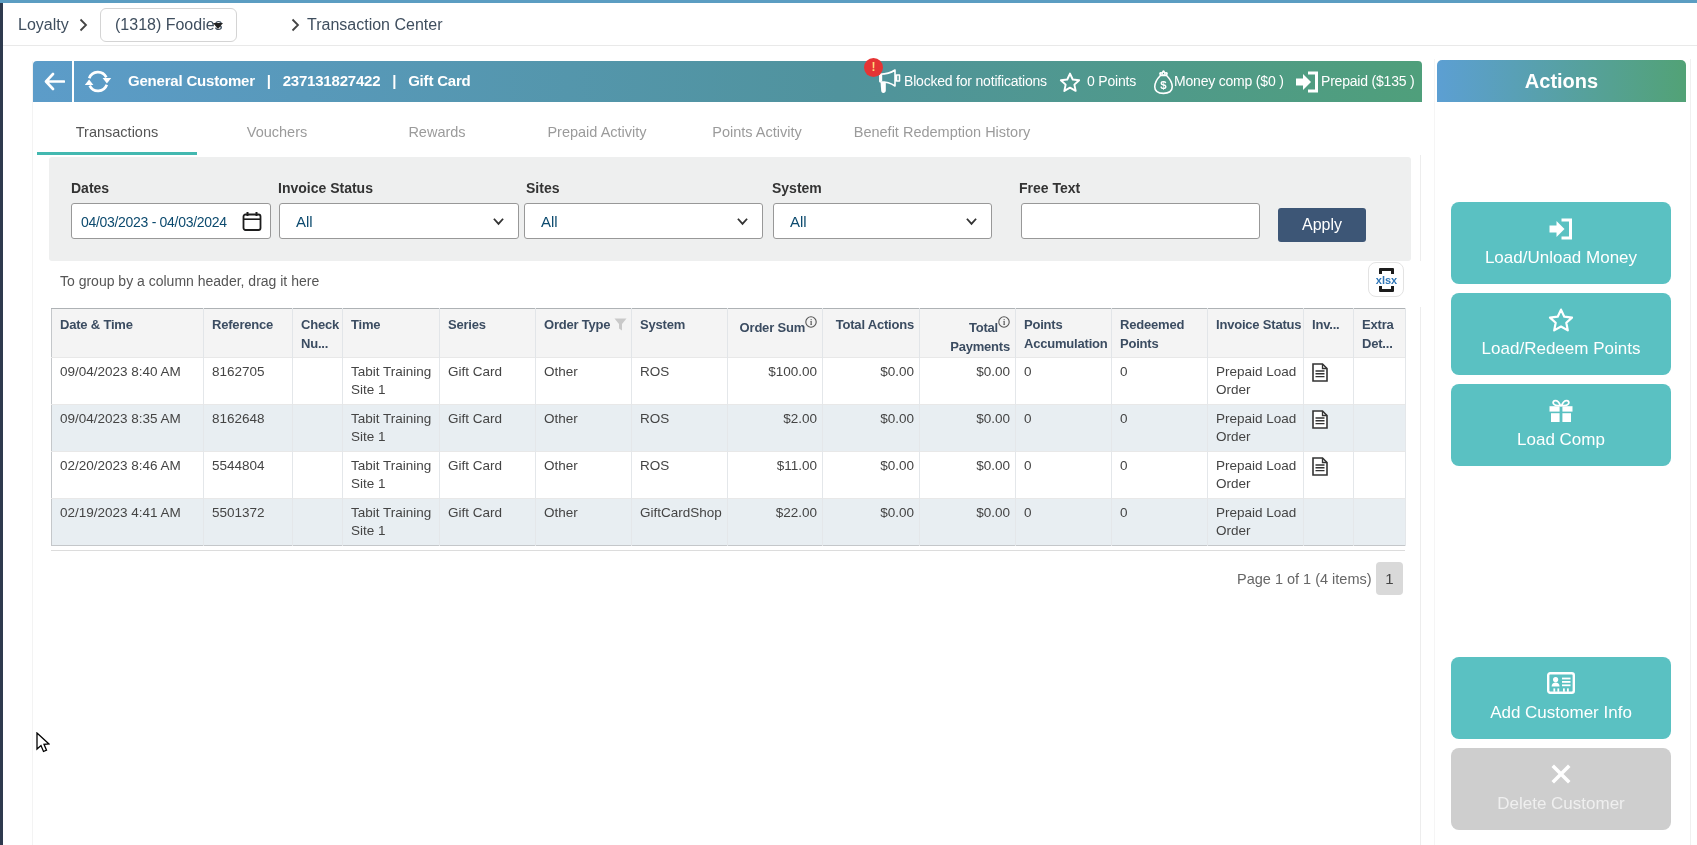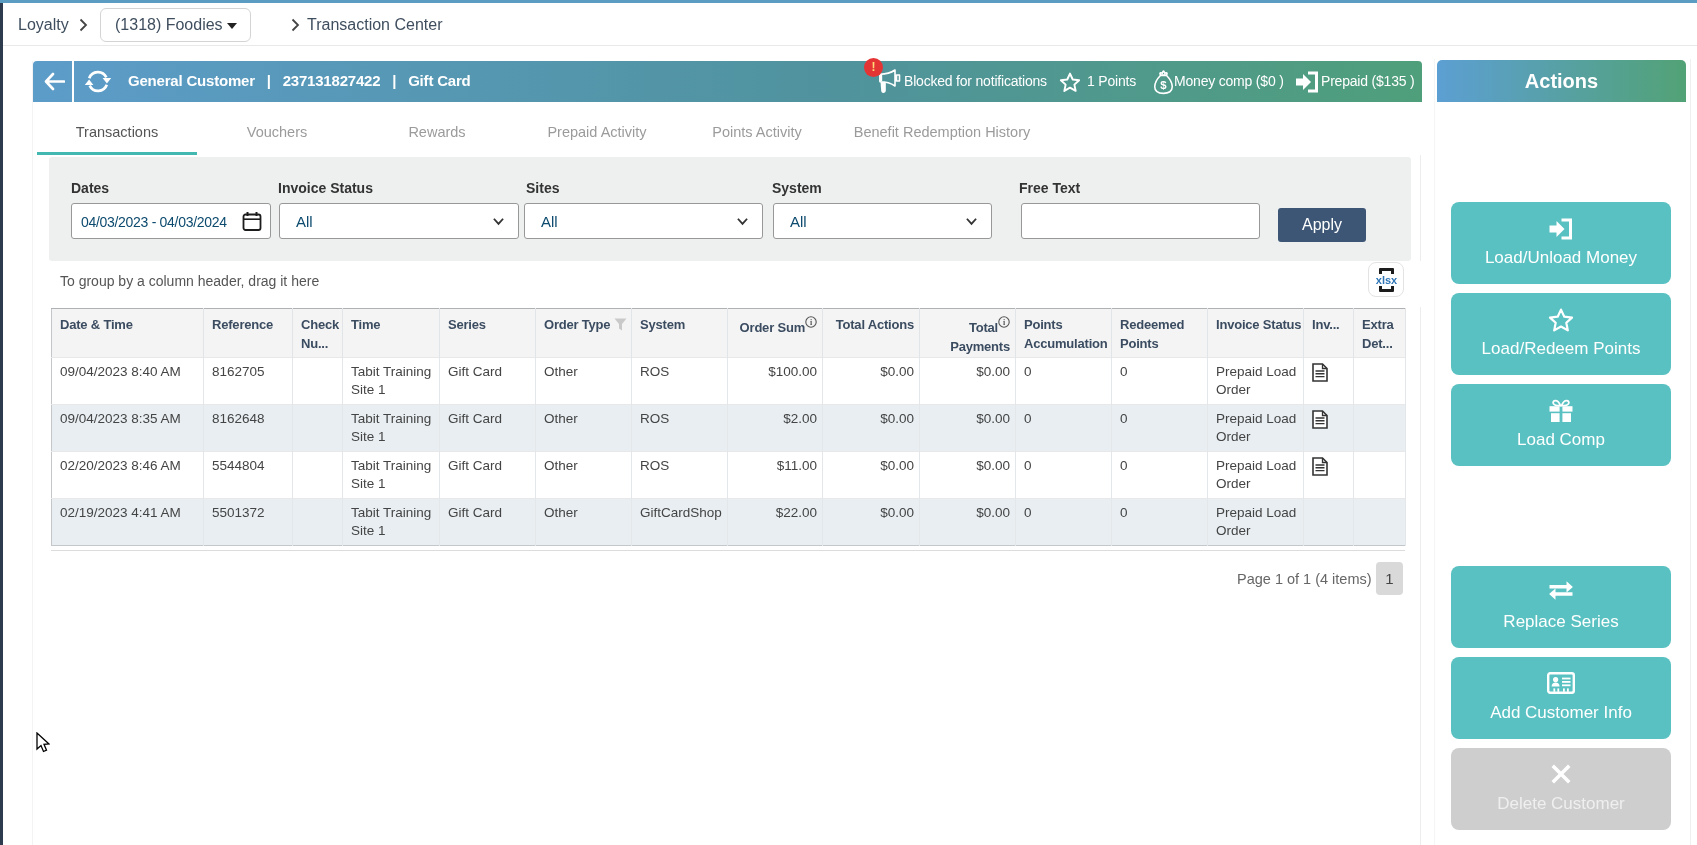--- a/index.html
+++ b/index.html
@@ -3,21 +3,21 @@
 <meta charset="utf-8">
 <style>
 * { margin:0; padding:0; box-sizing:border-box; }
 html,body { width:1697px; height:845px; overflow:hidden; background:#fff; }
 body { font-family:"Liberation Sans", sans-serif; position:relative; }
 .abs { position:absolute; }
 #topstrip { left:0; top:0; width:1697px; height:3px; background:#5b9dc2; }
 #sliver { left:0; top:3px; width:3px; height:842px; background:#2e3a4e; }
 #crumb { left:3px; top:3px; width:1694px; height:43px; background:#fff; border-bottom:1px solid #e9e9e9; }
 #crumb .t { position:absolute; top:13px; font-size:16px; color:#3f4e5e; }
-#bcsel { position:absolute; left:97px; top:5px; width:151px; height:34px; border:1px solid #d4d4d4; border-radius:6px; background:#fff; }
+#bcsel { position:absolute; left:97px; top:5px; width:137px; height:34px; border:1px solid #d4d4d4; border-radius:6px; background:#fff; }
 #bcsel span { position:absolute; left:14px; top:7px; font-size:16px; color:#3f4e5e; }
 #bcsel .car { position:absolute; right:13px; top:14px; width:0; height:0; border-left:5px solid transparent; border-right:5px solid transparent; border-top:6px solid #222; }
 #card { left:32px; top:61px; width:1389px; height:784px; background:#fff; border-right:1px solid #ededed; border-left:1px solid #f3f3f3; }
 #bar { position:absolute; left:0px; top:0px; width:1389px; height:41px; border-radius:4px 4px 0 0; background:linear-gradient(90deg,#5c9cc9 0%, #50939d 58%, #4f9f7b 100%); color:#fff; }
 #backblk { position:absolute; left:0; top:0; width:41px; height:41px; border-right:2px solid #fff; }
 #bar .ttl { position:absolute; top:11px; font-size:15px; font-weight:700; color:#fff; letter-spacing:-0.2px; }
 #bar .chip { position:absolute; top:12px; font-size:14px; color:#fff; white-space:nowrap; letter-spacing:-0.2px; }
 #bar svg { position:absolute; }
 #badge { position:absolute; left:831px; top:-3px; width:19px; height:19px; border-radius:50%; background:#e53434; color:#ffda77; font-size:12px; font-weight:700; text-align:center; line-height:19px; }
 #tabs { position:absolute; left:0; top:41px; width:1389px; height:53px; background:#fff; }
@@ -96,21 +96,21 @@
           <path d="M20 1 L20 17 C15 13.5 10 12.8 5 12.8 L5 5.2 C10 5.2 15 4.5 20 1 Z M21.5 6 L24.5 6 L24.5 12 L21.5 12 Z" stroke="#fff" stroke-width="1.6" stroke-linejoin="round" fill="none"></path>
           <path d="M5.5 13 L10.8 13 L10.8 21.5 C10.8 23 9.8 24 8.3 24 C6.8 24 6.3 23 6.2 21.8 Z"></path>
           <path d="M4.2 5.5 L7.2 5.5 L7.2 12.5 L4.2 12.5 Z"></path>
         </g>
       </svg>
     <div id="badge">!</div>
     <div class="chip" style="left:871px;">Blocked for notifications</div>
     <svg style="left:1026px;top:11px;" width="22" height="21" viewBox="0 0 27 26">
         <path d="M13.5 2 L16.9 9.3 L24.8 10.2 L18.9 15.6 L20.5 23.4 L13.5 19.4 L6.5 23.4 L8.1 15.6 L2.2 10.2 L10.1 9.3 Z" fill="none" stroke="#fff" stroke-width="2.4" stroke-linejoin="round"></path>
       </svg>
-    <div class="chip" style="left:1054px;">1 Points</div>
+    <div class="chip" style="left:1054px;">0 Points</div>
     <svg style="left:1120px;top:7px;" width="21" height="28" viewBox="0 0 24 30">
         <g stroke="#fff" fill="none" stroke-width="1.8">
           <path d="M8.5 7.5 C5 11 2 15 2 20.5 C2 25.5 6 28 12 28 C18 28 22 25.5 22 20.5 C22 15 19 11 15.5 7.5 Z"></path>
           <path d="M8.5 7 L8 5.5 C7.8 4.8 8.2 4.3 8.9 4.5 L10.5 5 L11.5 2.8 C11.8 2.2 12.2 2.2 12.5 2.8 L13.5 5 L15.1 4.5 C15.8 4.3 16.2 4.8 16 5.5 L15.5 7 Z"></path>
         </g>
         <text x="12" y="22.5" text-anchor="middle" font-size="13" font-weight="bold" fill="#fff" font-family="Liberation Sans">$</text>
       </svg>
     <div class="chip" style="left:1141px;">Money comp ($0 )</div>
     <svg style="left:1262px;top:9px;" width="25" height="24" viewBox="0 0 25 24">
         <g fill="#fff">
@@ -331,29 +331,20 @@
           <path d="M3 14.2 L11.6 14.2 L11.6 23 L3 23 Z"></path>
           <path d="M14.4 14.2 L23 14.2 L23 23 L14.4 23 Z"></path>
         </g>
         <g fill="none" stroke="#fff" stroke-width="1.8">
           <path d="M12.2 6.6 C9 6.6 6.2 6.2 5.4 4.6 C4.7 3.2 5.6 1.6 7.3 1.6 C9.4 1.6 11.3 3.4 12.4 6.6 Z"></path>
           <path d="M13.8 6.6 C17 6.6 19.8 6.2 20.6 4.6 C21.3 3.2 20.4 1.6 18.7 1.6 C16.6 1.6 14.7 3.4 13.6 6.6 Z"></path>
         </g>
       </svg>
     <div class="tx">Load Comp</div>
   </div>
-  <div class="abtn" style="top:507px;">
-    <svg width="27" height="20" viewBox="0 0 27 20">
-        <g fill="#fff">
-          <path d="M2 5.5 L19 5.5 L19 1.6 L25.4 7.3 L19 13 L19 9 L2 9 Z" transform="translate(0,-1.4)"></path>
-          <path d="M25 12.5 L8 12.5 L8 8.6 L1.6 14.3 L8 20 L8 16 L25 16 Z" transform="translate(0,-1.2)"></path>
-        </g>
-      </svg>
-    <div class="tx">Replace Series</div>
-  </div>
   <div class="abtn" style="top:598px;">
     <svg width="28" height="22" viewBox="0 0 28 22">
         <g fill="#fff">
           <rect x="1.2" y="1.2" width="25.6" height="19.6" rx="2" fill="none" stroke="#fff" stroke-width="2.4"></rect>
           <circle cx="8.6" cy="7.6" r="2.6"></circle>
           <path d="M4.6 14.6 C4.6 11.6 6.4 10.4 8.6 10.4 C10.8 10.4 12.6 11.6 12.6 14.6 Z"></path>
           <rect x="15" y="5.6" width="8.5" height="1.8"></rect>
           <rect x="15" y="9" width="8.5" height="1.8"></rect>
           <rect x="15" y="12.4" width="8.5" height="1.8"></rect>
           <rect x="6.4" y="16.4" width="1.8" height="3.4"></rect>

